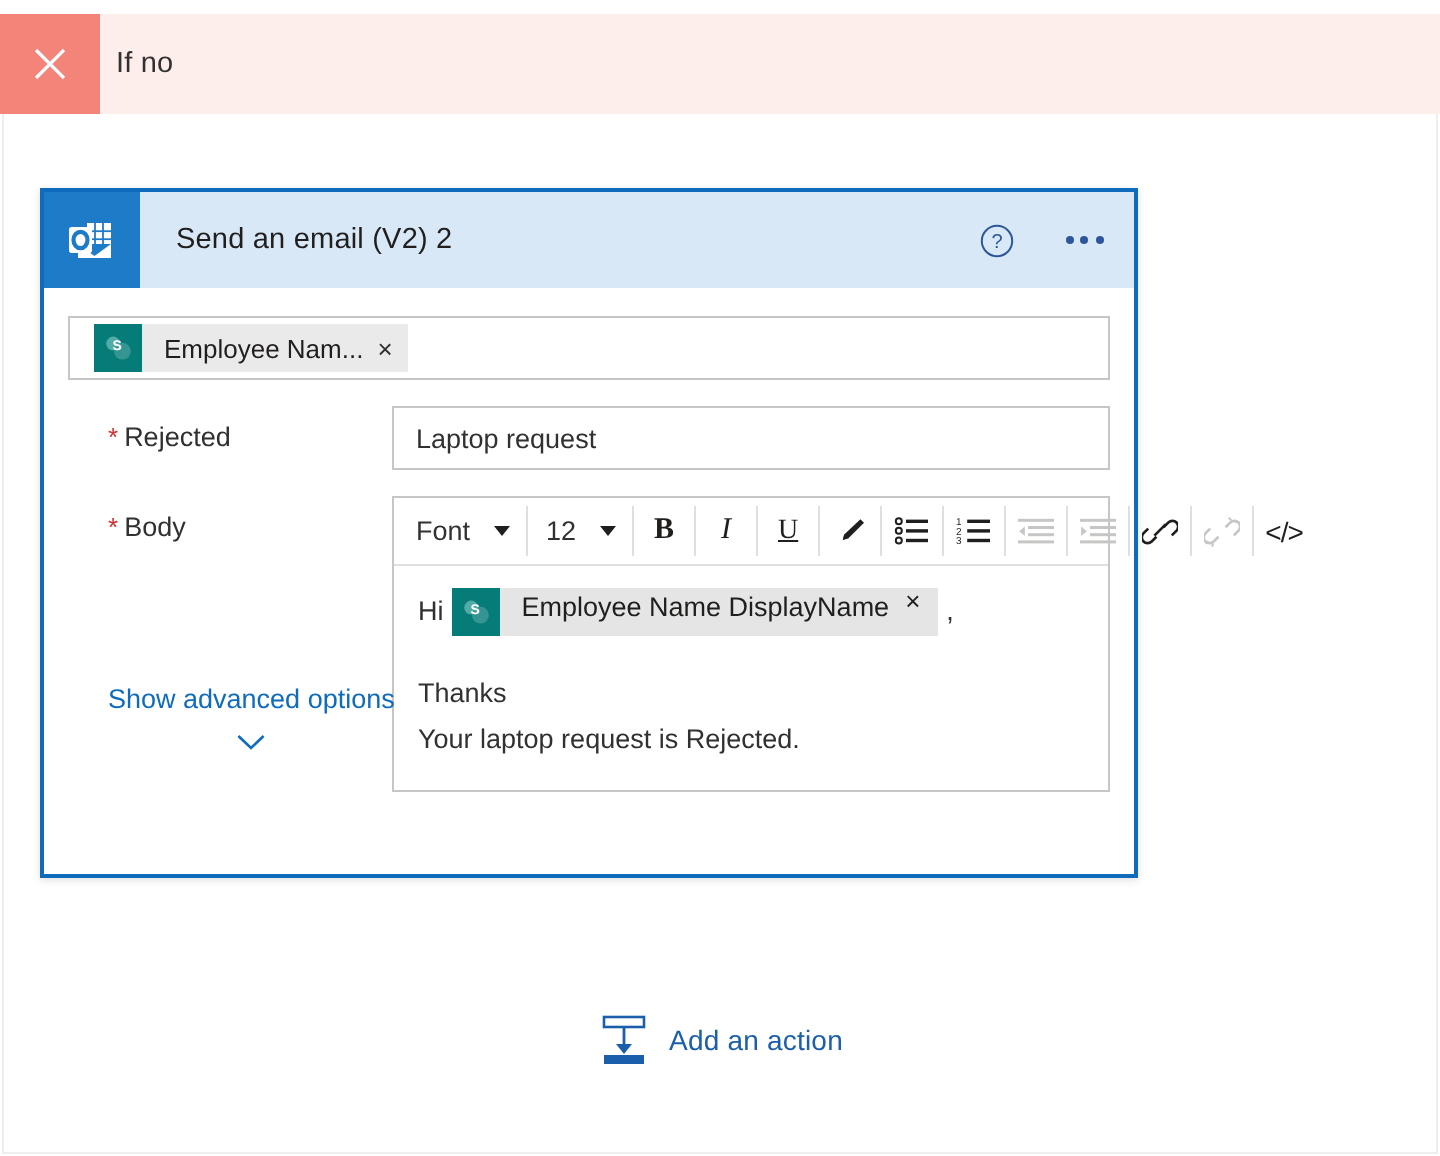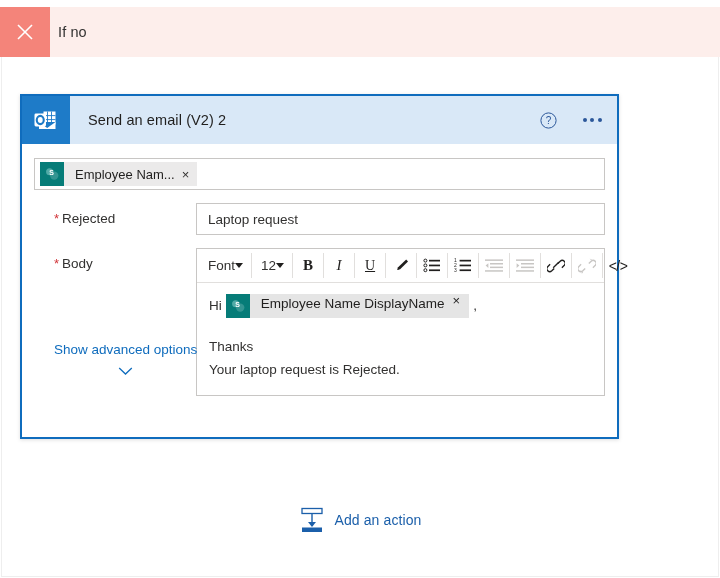--- a/index.html
+++ b/index.html
@@ -48,21 +48,21 @@
     width: 718px; height: 520px;
     background: #ffffff;
     border: 1px solid #eeeeee;
     border-top: none;
   }
 
   
   .card {
     position: absolute;
     left: 20px; top: 94px;
-    width: 599px; height: 345px;
+    width: 549px; height: 345px;
     background: #ffffff;
     border: 2px solid #0f6cbd;
     box-shadow: 0 1px 4px rgba(0,0,0,.13);
   }
   .card-header {
     height: 48px;
     background: #d9e8f7;
     display: flex;
     align-items: center;
     position: relative;
@@ -113,21 +113,21 @@
   .req-star { color: #d13438; font-size: 13px; margin-right: 3px; }
 
   .field-control { flex: 1 1 auto; min-width: 0; }
 
   .input-box {
     border: 1px solid #c8c6c4;
     background: #ffffff;
     height: 32px;
     display: flex;
     align-items: center;
-    padding: 0 5px;
+    padding: 0 12px;
     font-size: 13.5px;
     color: #323130;
   }
   .input-box.subject { padding-left: 11px; }
 
   
   .token {
     display: inline-flex;
     align-items: center;
     background: #ebeaea;
@@ -175,21 +175,21 @@
     cursor: pointer;
     color: #201f1e;
   }
   .tb-btn.disabled { color: #c8c6c4; cursor: default; }
   .tb-select {
     display: flex; align-items: center;
     padding: 0 8px 0 11px;
     font-size: 13.5px;
     color: #323130;
     cursor: pointer;
-    gap: 0;
+    gap: 12px;
   }
   .tb-select.font-sel { width: 120px; justify-content: space-between; }
   .tb-select.size-sel { width: 54px; justify-content: space-between; padding-left: 9px; }
   .caret {
     width: 0; height: 0;
     border-left: 4.5px solid transparent;
     border-right: 4.5px solid transparent;
     border-top: 5px solid #201f1e;
   }
   .tb-b { font-weight: bold; font-size: 15px; font-family: "Liberation Serif", serif; }

